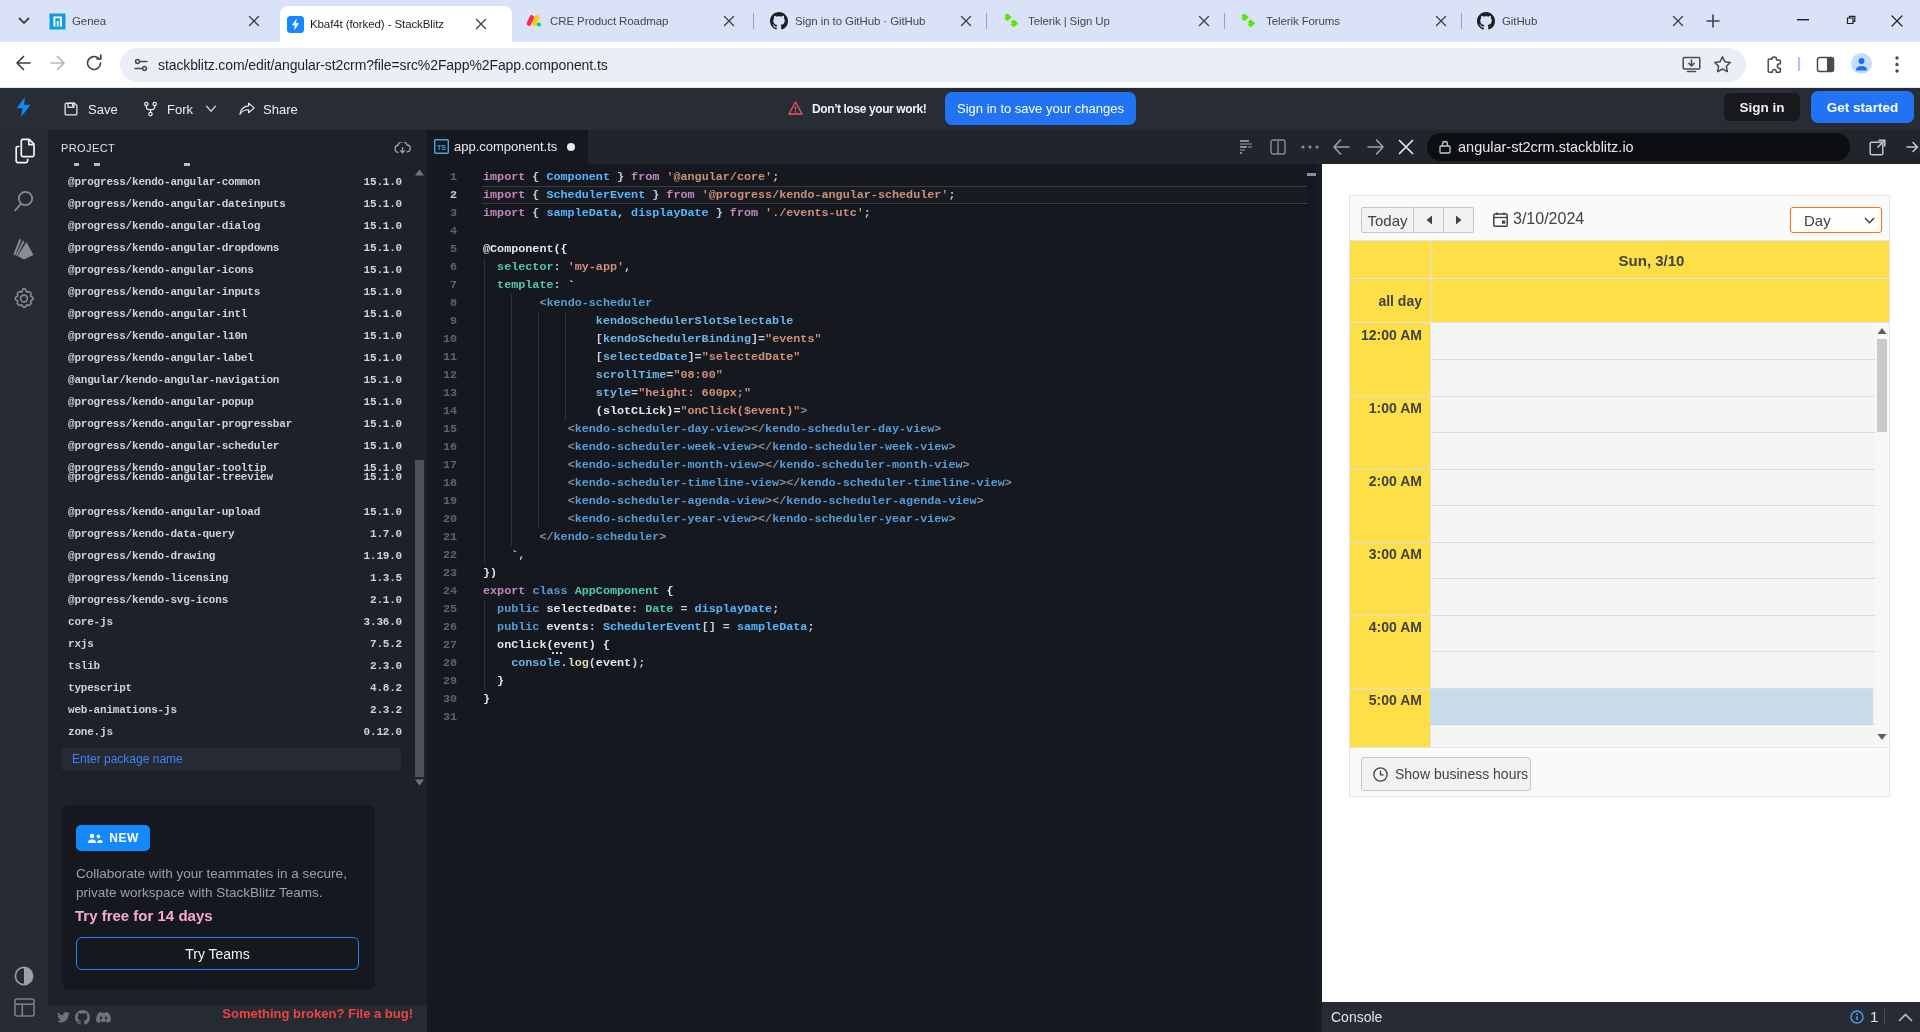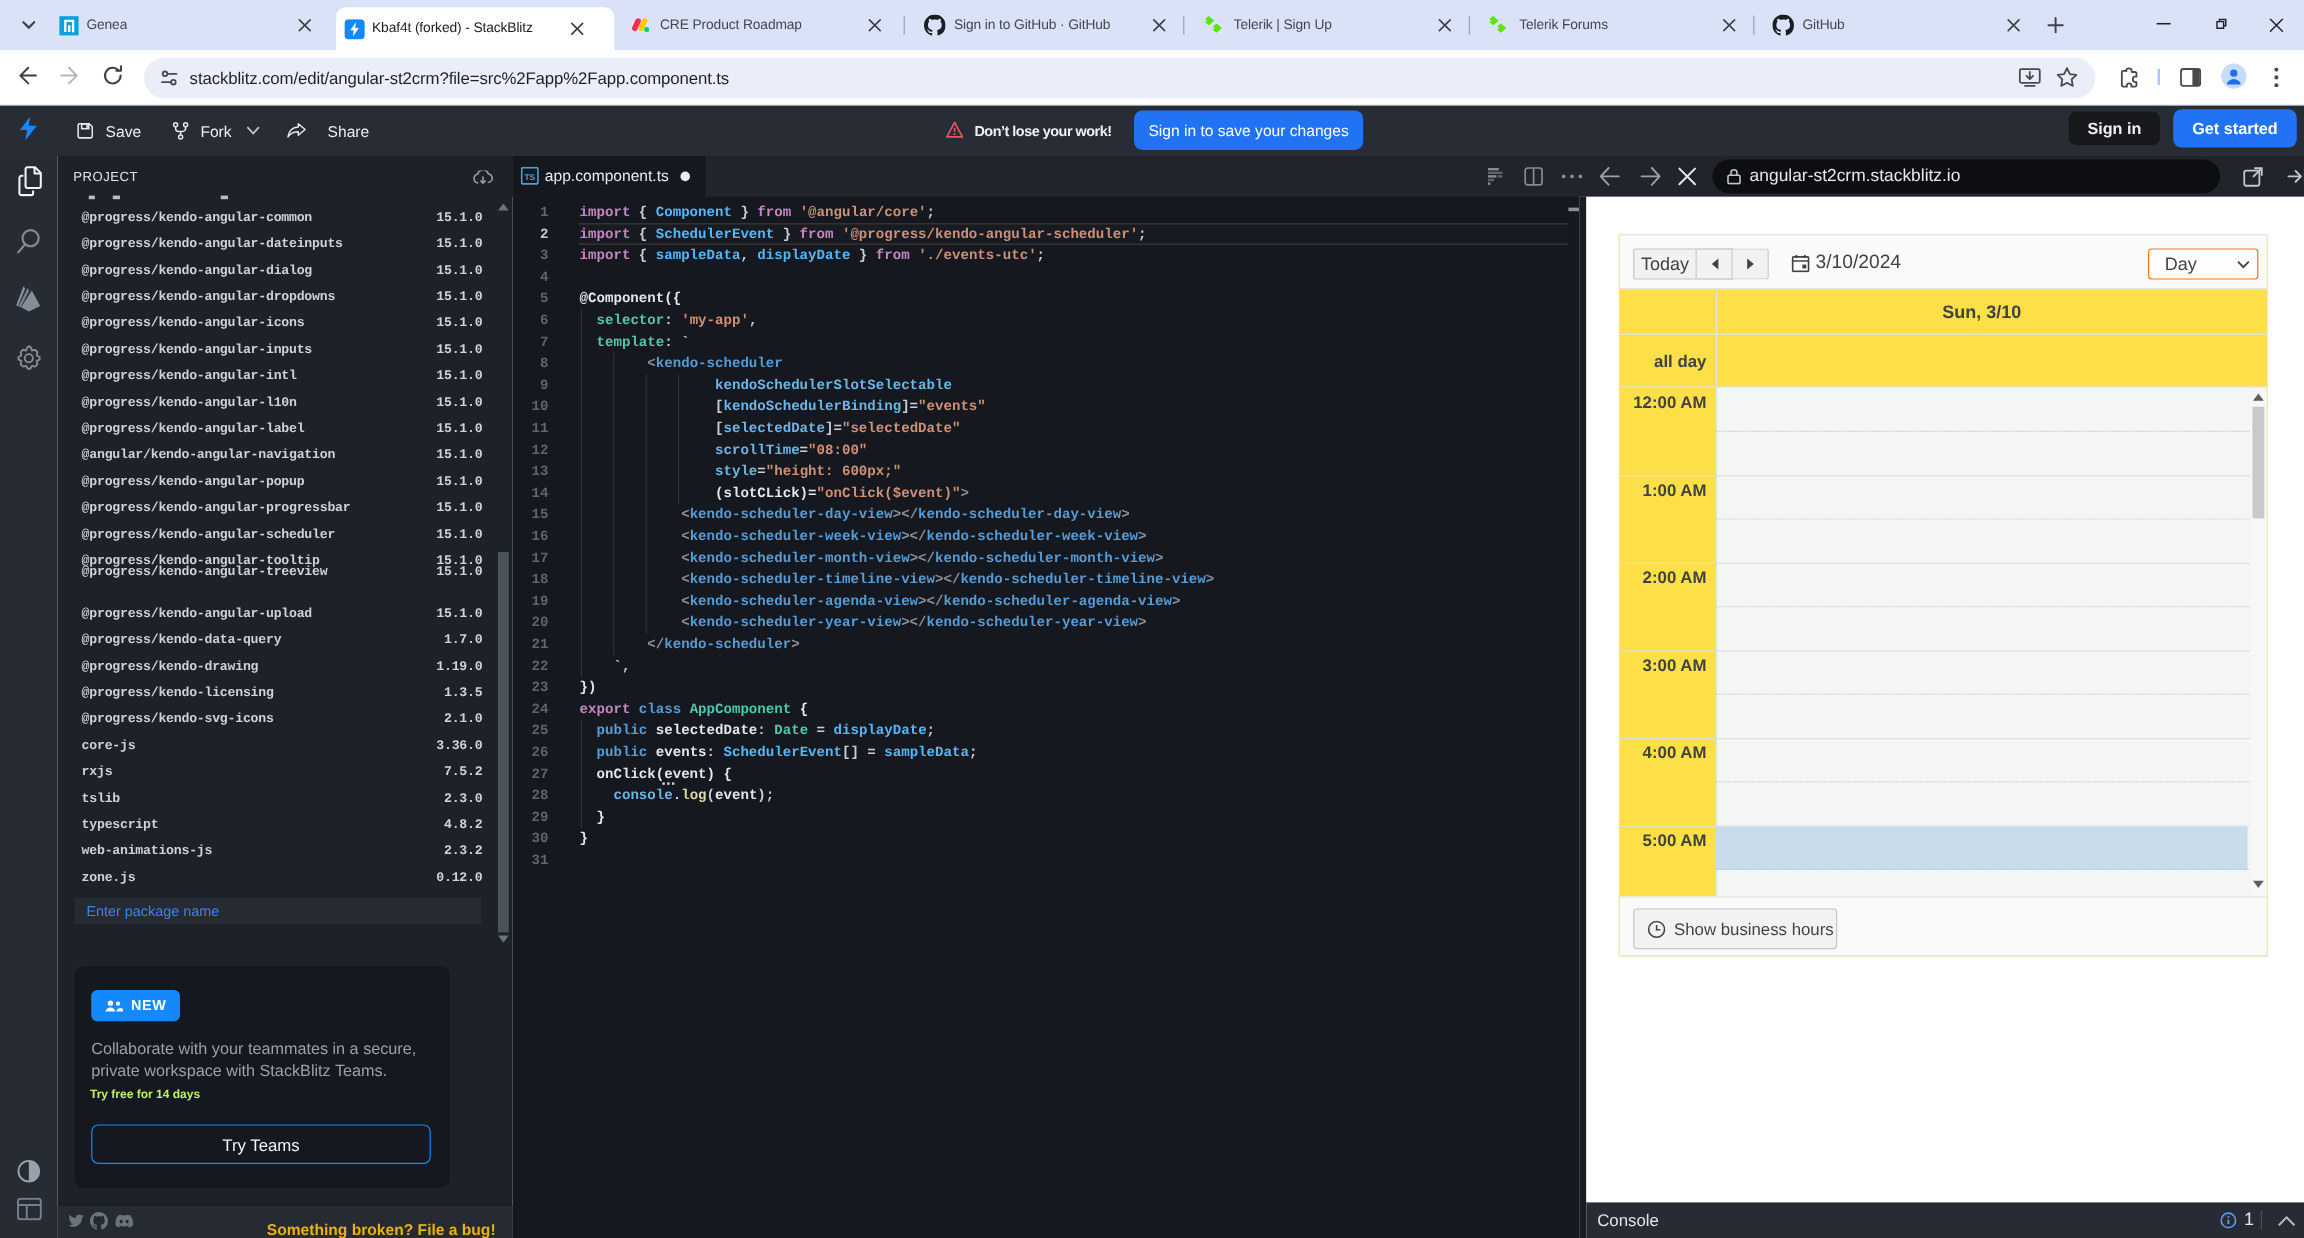--- a/index.html
+++ b/index.html
@@ -231,21 +231,21 @@
         <circle cx="4" cy="3.4" r="2" fill="none" stroke="#e8eaed" stroke-width="1.5"></circle>
         <circle cx="14" cy="3.4" r="2" fill="none" stroke="#e8eaed" stroke-width="1.5"></circle>
         <circle cx="9" cy="15.6" r="2" fill="none" stroke="#e8eaed" stroke-width="1.5"></circle>
         <path d="M4 5.6 v1.5 a3 3 0 0 0 3 3 h4 a3 3 0 0 0 3 -3 V5.6 M9 10.3 v3.2" fill="none" stroke="#e8eaed" stroke-width="1.5"></path>
       </svg>
     <span>Fork</span>
   </div>
   <svg class="abs" style="left:205px;top:17px" width="12" height="8" viewBox="0 0 13 9">
       <path d="M1.5 1.5 L6.5 7 L11.5 1.5" fill="none" stroke="#c7cad0" stroke-width="1.6" stroke-linecap="round"></path>
     </svg>
-  <div class="hbtn" style="left:239px;gap:18px;font-size:13px">
+  <div class="hbtn" style="left:239px;gap:8px;font-size:13px">
     <svg width="16" height="15" viewBox="0 0 20 18">
         <path d="M12 4.5 V1 L19 7 L12 13 V9.3 C6.5 9.3 3.5 11.2 1.2 14.8 C2 9.6 5 4.9 12 4.5 z" fill="none" stroke="#e8eaed" stroke-width="1.5" stroke-linejoin="round"></path>
       </svg>
     <span>Share</span>
   </div>
 
   <svg class="abs" style="left:788px;top:13px" width="15" height="14" viewBox="0 0 15 14">
       <path d="M7.5 1 L14 13 H1 z" fill="none" stroke="#e25563" stroke-width="1.4" stroke-linejoin="round"></path>
       <path d="M7.5 5.4 v3.4" stroke="#e25563" stroke-width="1.4"></path>
       <circle cx="7.5" cy="10.8" r=".9" fill="#e25563"></circle>
@@ -420,35 +420,35 @@
     <div class="abs" style="left:14px;top:20px;width:74px;height:26px;background:#1389fd;border-radius:5px;display:flex;align-items:center;justify-content:center;gap:6px">
       <svg width="16" height="11" viewBox="0 0 16 11">
           <circle cx="5" cy="3" r="2.2" fill="#fff"></circle>
           <circle cx="11.4" cy="3.4" r="1.8" fill="#fff"></circle>
           <path d="M1 10 a4 3.4 0 0 1 8 0 z" fill="#fff"></path>
           <path d="M9.8 10 a3.4 3 0 0 1 5.6 -2.2 V10 z" fill="#fff"></path>
         </svg>
       <span style="color:#fff;font-size:12px;font-weight:bold;letter-spacing:.5px">NEW</span>
     </div>
     <div class="abs" style="left:14px;top:59px;font-size:13.5px;line-height:19px;color:#9aa1ab">Collaborate with your teammates in a secure,<br>private workspace with StackBlitz Teams.</div>
-    <div class="abs" style="left:13px;top:102px;font-size:10px;font-weight:bold;color:#bef264">Try free for 14 days</div>
+    <div class="abs" style="left:13px;top:102px;font-size:15px;font-weight:bold;color:#f9a8d4">Try free for 14 days</div>
     <div class="abs" style="left:14px;top:132px;width:283px;height:33px;border:1px solid #1389fd;border-radius:6px;display:flex;align-items:center;justify-content:center;font-size:14px;color:#f2f4f6">Try Teams</div>
   </div>
 
   <div class="abs" style="left:0;top:875px;width:379px;height:27px;background:#262a31">
     <svg class="abs" style="left:9px;top:7px" width="13" height="11" viewBox="0 0 13 11">
         <path d="M13 1.3 c-.5 .2 -1 .35 -1.5 .4 A2.6 2.6 0 0 0 12.6 .3 a5.2 5.2 0 0 1 -1.7 .6 A2.6 2.6 0 0 0 6.4 3.3 A7.4 7.4 0 0 1 1 .5 a2.6 2.6 0 0 0 .8 3.5 c-.4 0 -.8 -.1 -1.2 -.3 a2.6 2.6 0 0 0 2.1 2.6 c-.4 .1 -.8 .1 -1.2 0 a2.6 2.6 0 0 0 2.4 1.8 A5.3 5.3 0 0 1 0 9.2 a7.4 7.4 0 0 0 4 1.2 c4.8 0 7.5 -4 7.4 -7.6 c.5 -.35 1 -.8 1.6 -1.5 z" fill="#6c737d"></path>
       </svg>
     <svg class="abs" style="left:27px;top:5px" width="15" height="15" viewBox="0 0 16 16" fill="#6c737d">
         <path d="M8 0C3.58 0 0 3.58 0 8c0 3.54 2.29 6.53 5.47 7.59.4.07.55-.17.55-.38 0-.19-.01-.82-.01-1.49-2.01.37-2.53-.49-2.69-.94-.09-.23-.48-.94-.82-1.13-.28-.15-.68-.52-.01-.53.63-.01 1.08.58 1.23.82.72 1.21 1.87.87 2.33.66.07-.52.28-.87.51-1.07-1.78-.2-3.64-.89-3.64-3.95 0-.87.31-1.59.82-2.15-.08-.2-.36-1.02.08-2.12 0 0 .67-.21 2.2.82.64-.18 1.32-.27 2-.27s1.36.09 2 .27c1.53-1.04 2.2-.82 2.2-.82.44 1.1.16 1.92.08 2.12.51.56.82 1.27.82 2.15 0 3.07-1.87 3.75-3.65 3.95.29.25.54.73.54 1.48 0 1.07-.01 1.93-.01 2.2 0 .21.15.46.55.38A8.01 8.01 0 0 0 16 8c0-4.42-3.58-8-8-8z"></path>
       </svg>
     <svg class="abs" style="left:48px;top:7px" width="15" height="11" viewBox="0 0 15 11">
         <path d="M12.7 1 A12 12 0 0 0 9.8 .1 l-.4 .8 a11 11 0 0 0 -3.8 0 L5.2 .1 A12 12 0 0 0 2.3 1 C.4 3.8 -.1 6.5 .1 9.2 a12 12 0 0 0 3.6 1.8 l.7 -1.2 a7 7 0 0 1 -1.2 -.6 l.3 -.2 a8.6 8.6 0 0 0 8 0 l.3 .2 a7 7 0 0 1 -1.2 .6 l.7 1.2 a12 12 0 0 0 3.6 -1.8 c.3 -3.1 -.5 -5.8 -2.2 -8.2 z M5 7.5 c-.7 0 -1.3 -.7 -1.3 -1.5 s.6 -1.5 1.3 -1.5 c.8 0 1.4 .7 1.3 1.5 c0 .8 -.6 1.5 -1.3 1.5 z m5 0 c-.7 0 -1.3 -.7 -1.3 -1.5 s.6 -1.5 1.3 -1.5 c.8 0 1.4 .7 1.3 1.5 c0 .8 -.5 1.5 -1.3 1.5 z" fill="#6c737d"></path>
       </svg>
-    <div class="abs" style="right:14px;top:12px;font-size:13px;font-weight:bold;color:#eab308">Something broken? File a bug!</div>
+    <div class="abs" style="right:14px;top:1px;font-size:13px;font-weight:bold;color:#ef4444">Something broken? File a bug!</div>
   </div>
 </div>
 <div id="editor"></div>
 <div id="ebar">
   <div class="abs" style="left:0;top:0;width:161px;height:34px;background:#15181e"></div>
   <svg class="abs" style="left:7px;top:9px" width="15" height="15" viewBox="0 0 16 16">
       <rect x="0.7" y="0.7" width="14.6" height="14.6" rx="1.5" fill="none" stroke="#4e9fda" stroke-width="1.6"></rect>
       <text x="8" y="11.5" font-size="7.5" font-weight="bold" fill="#4e9fda" text-anchor="middle" font-family="Liberation Sans">TS</text>
     </svg>
   <div class="abs" style="left:27px;top:9px;font-size:13px;color:#e8ebef">app.component.ts</div>

